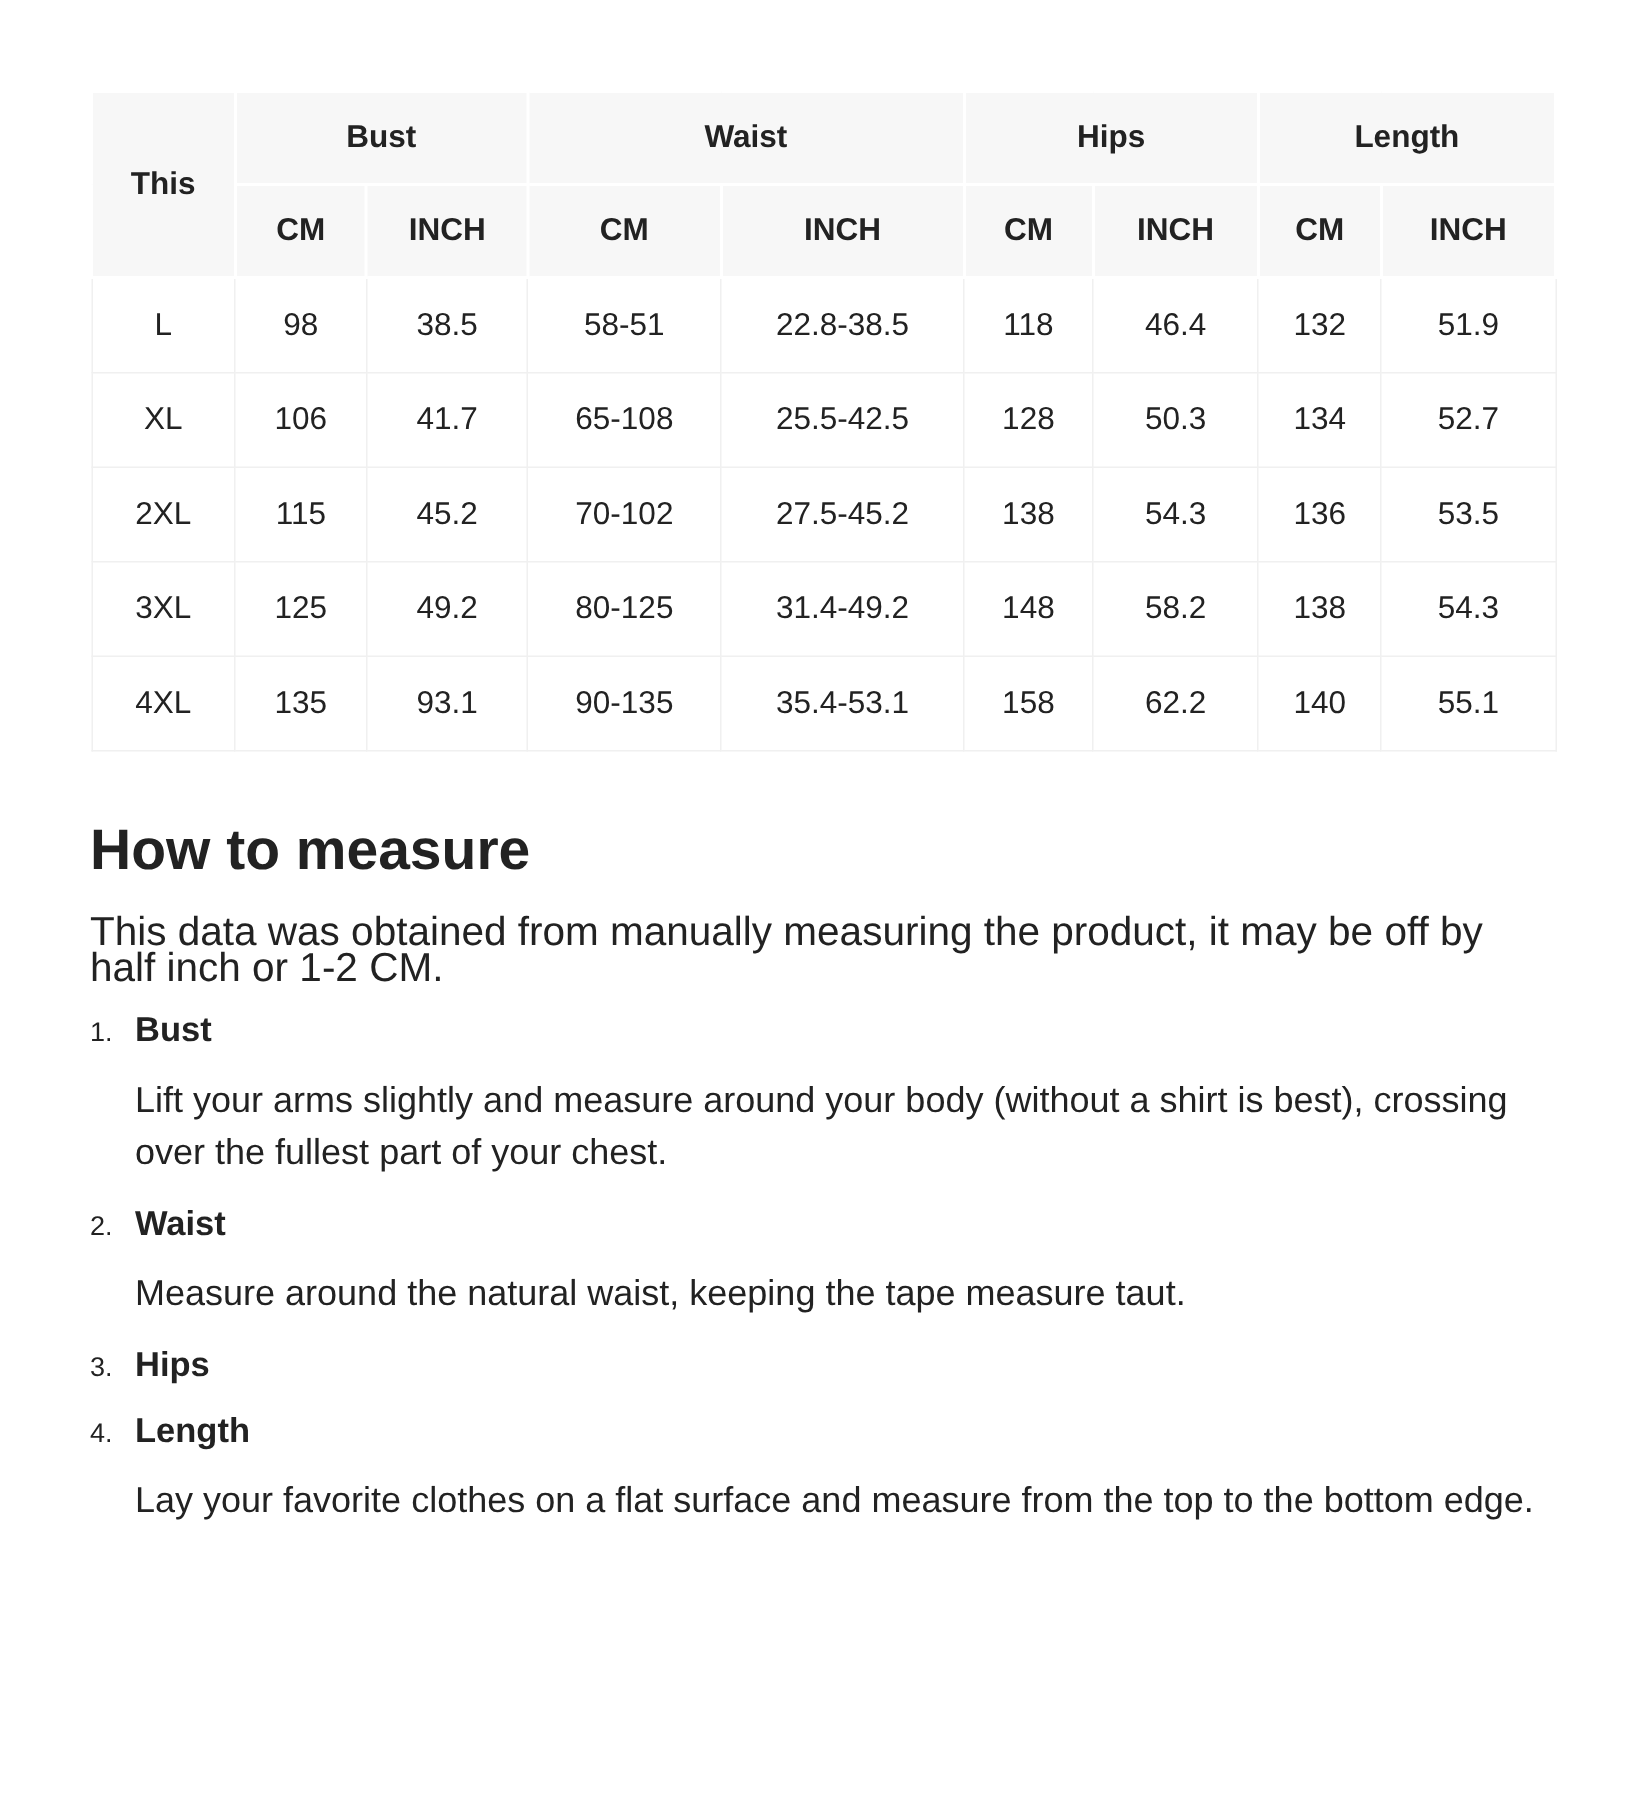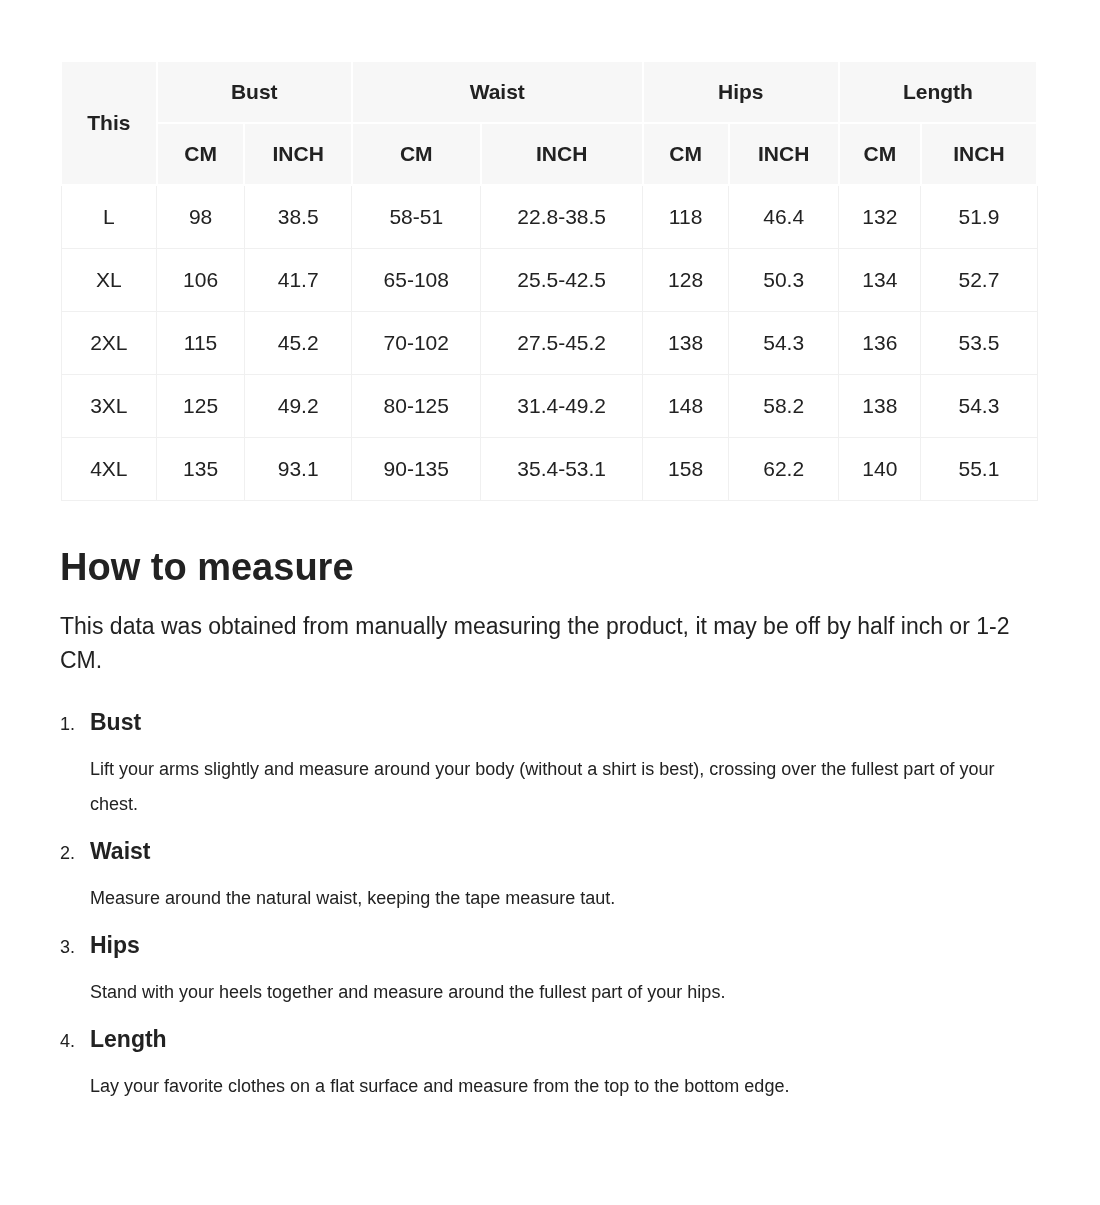--- a/index.html
+++ b/index.html
@@ -47,23 +47,23 @@
   }
 
   
   .section-title {
     font-size: 38px;
     font-weight: bold;
     line-height: 1.1;
     margin: 46px 0 21px 0;
   }
   .intro {
-    font-size: 23px;
-    line-height: 34px;
-    margin: 0 0 31px 0;
+    font-size: 27px;
+    line-height: 24px;
+    margin: 0 0 15px 0;
   }
   ol.steps {
     list-style: none;
     margin: 0;
     padding: 0;
   }
   ol.steps li { margin: 0; padding: 0; }
   .step-head {
     display: flex;
     align-items: baseline;
@@ -73,21 +73,21 @@
     flex: 0 0 30px;
     font-size: 18px;
     line-height: 28px;
   }
   .step-title {
     font-size: 23px;
     font-weight: bold;
     line-height: 28px;
   }
   .step-desc {
-    font-size: 18px;
+    font-size: 24px;
     line-height: 35px;
     margin: 0 0 15px 30px;
     max-width: 950px;
   }
 </style>
 </head>
 <body>
 
 <div class="page">
 
@@ -198,21 +198,20 @@
         <span class="step-number">2.</span>
         <span class="step-title">Waist</span>
       </div>
       <p class="step-desc">Measure around the natural waist, keeping the tape measure taut.</p>
     </li>
     <li class="step">
       <div class="step-head">
         <span class="step-number">3.</span>
         <span class="step-title">Hips</span>
       </div>
-      <p class="step-desc">Stand with your heels together and measure around the fullest part of your hips.</p>
     </li>
     <li class="step">
       <div class="step-head">
         <span class="step-number">4.</span>
         <span class="step-title">Length</span>
       </div>
       <p class="step-desc">Lay your favorite clothes on a flat surface and measure from the top to the bottom edge.</p>
     </li>
   </ol>
 

